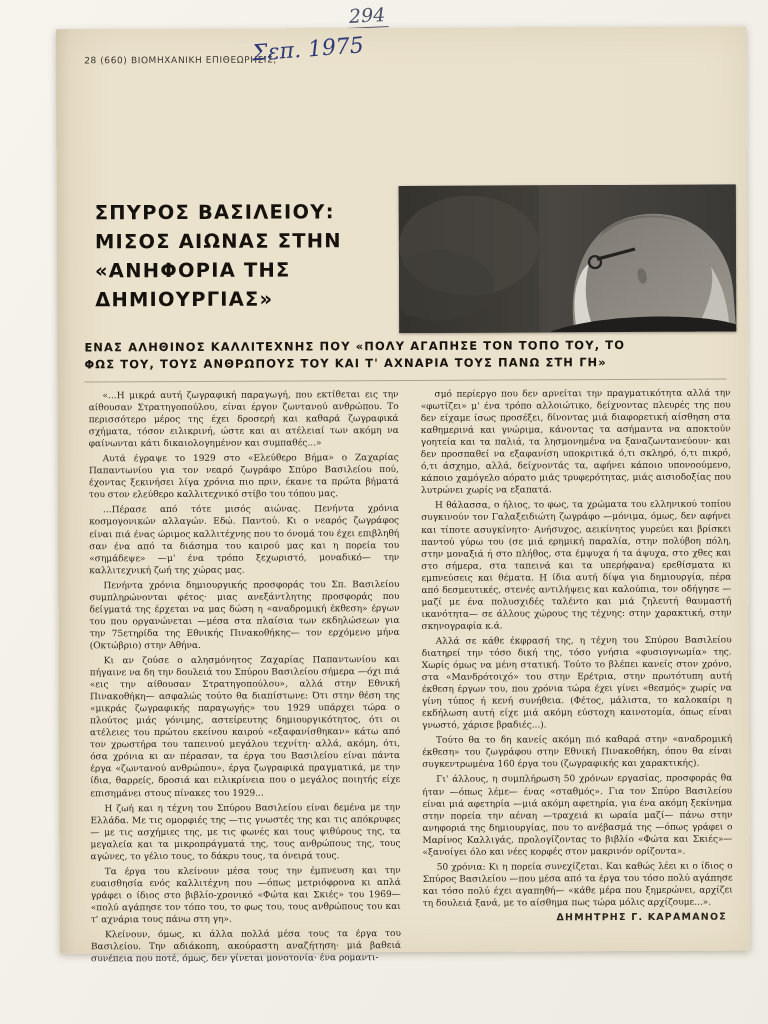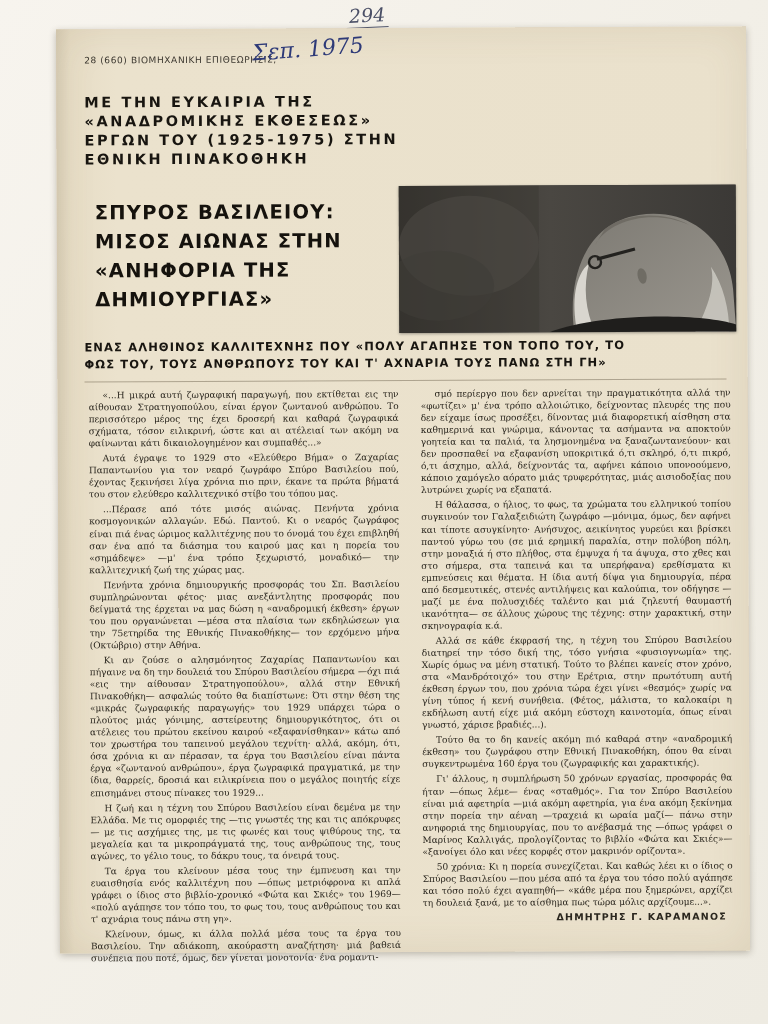--- a/index.html
+++ b/index.html
@@ -98,26 +98,20 @@
 
 <div class="scan">
 
   <div class="hand-number">294</div>
 
   <div class="clipping">
 
     <div class="masthead">28 (660) ΒΙΟΜΗΧΑΝΙΚΗ ΕΠΙΘΕΩΡΗΣΙΣ,</div>
     <div class="hand-date">Σεπ. 1975</div>
 
-    <div class="kicker">
-      <div>ΜΕ ΤΗΝ ΕΥΚΑΙΡΙΑ ΤΗΣ</div>
-      <div>«ΑΝΑΔΡΟΜΙΚΗΣ ΕΚΘΕΣΕΩΣ»</div>
-      <div>ΕΡΓΩΝ ΤΟΥ (1925-1975) ΣΤΗΝ</div>
-      <div>ΕΘΝΙΚΗ ΠΙΝΑΚΟΘΗΚΗ</div>
-    </div>
 
     <div class="title">
       <div>ΣΠΥΡΟΣ ΒΑΣΙΛΕΙΟΥ:</div>
       <div>ΜΙΣΟΣ ΑΙΩΝΑΣ ΣΤΗΝ</div>
       <div>«ΑΝΗΦΟΡΙΑ ΤΗΣ ΔΗΜΙΟΥΡΓΙΑΣ»</div>
     </div>
 
     <div class="photo">
       <svg viewBox="0 0 337 147" preserveAspectRatio="none">
         <defs>

